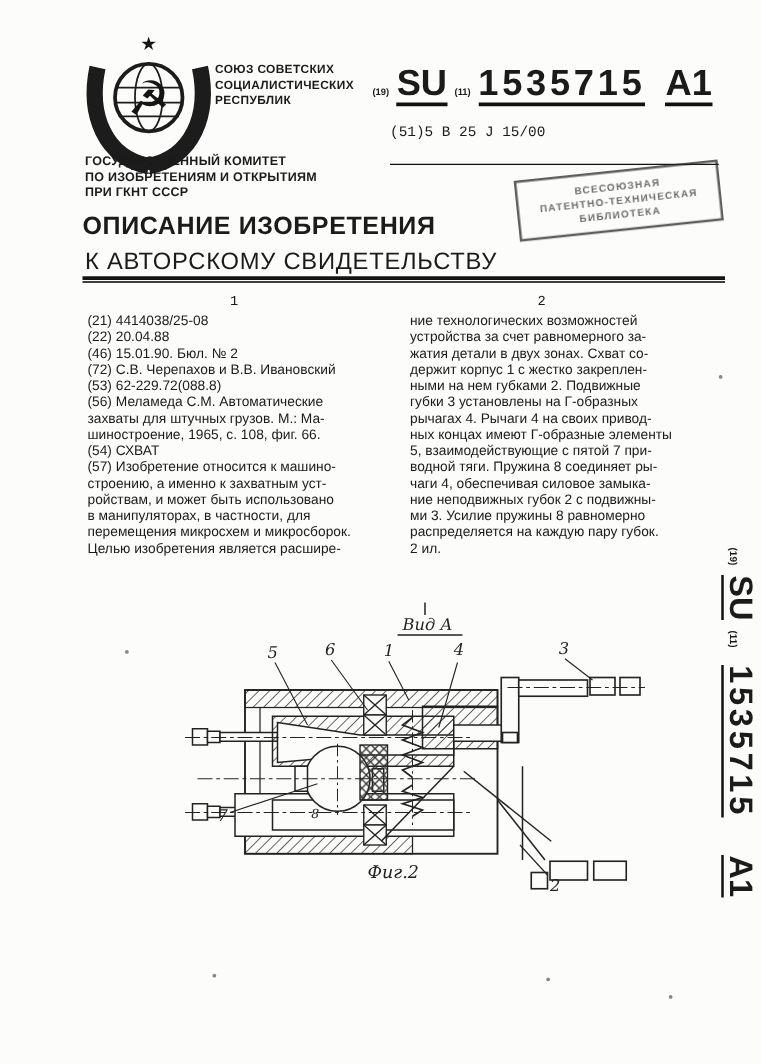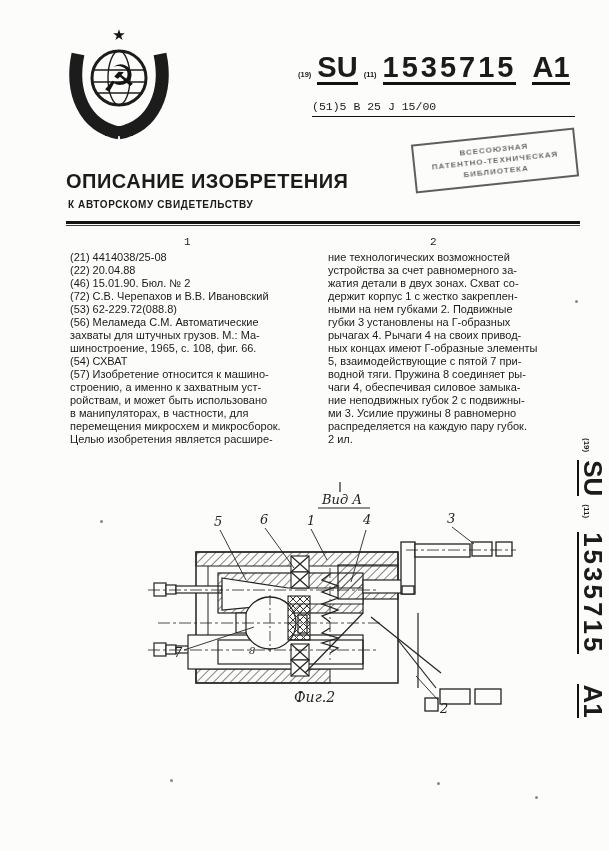--- a/index.html
+++ b/index.html
@@ -5,28 +5,28 @@
   html,body{margin:0;padding:0;background:#e8e8e6;}
   #page{position:relative;width:609px;height:851px;background:#fcfcfa;overflow:hidden;
         font-family:"Liberation Sans",sans-serif;color:#1b1b1b;}
   .abs{position:absolute;}
   .ml{white-space:pre-line;}
 
   
   .union{left:172px;top:50px;font-size:9.5px;font-weight:700;line-height:12.5px;letter-spacing:.3px;}
   .committee{left:68px;top:124px;font-size:10px;font-weight:700;line-height:12.5px;letter-spacing:.2px;}
   .doc-title{left:66px;top:170px;font-size:20px;font-weight:700;letter-spacing:.5px;}
-  .doc-subtitle{left:68px;top:199px;font-size:10px;font-weight:700;letter-spacing:.6px;}
+  .doc-subtitle{left:68px;top:199px;font-size:19px;font-weight:400;letter-spacing:.6px;}
 
   .codes{left:298px;top:52px;width:290px;display:flex;align-items:baseline;gap:6px;}
   .code-small{font-size:7.5px;font-weight:700;}
   .code-big{font-size:29px;font-weight:700;border-bottom:3px solid #111;line-height:30px;}
   .doc-number{letter-spacing:3px;}
   .kind{margin-left:10px;}
-  .ipc{left:312px;top:100px;width:263px;border-bottom:1.5px solid #111;padding-bottom:3px;
+  .ipc{left:312px;top:100px;width:263px;border-bottom:1.5px solid #111;padding-bottom:18px;
        font-family:"Liberation Mono",monospace;font-size:11.5px;}
 
   .stamp{left:413px;top:136px;width:152px;padding:6px 4px;border:2px solid #2a2a2a;
          transform:rotate(-6deg);text-align:center;font-size:8px;font-weight:700;
          letter-spacing:1px;line-height:11px;color:#3a3a3a;opacity:.75;filter:blur(.4px);}
 
   .thick-rule{left:66px;top:221px;width:514px;height:6px;
       background:linear-gradient(to bottom,#141414 0,#141414 3px,#fcfcfa 3px,#fcfcfa 4px,#3f3f3f 4px,#3f3f3f 5px,transparent 5px);}
 
   
@@ -62,31 +62,37 @@
       <ellipse cx="55" cy="52" rx="11" ry="27" fill="none" stroke="#1c1c1c" stroke-width="1.4"></ellipse>
       <line x1="29" y1="44" x2="81" y2="44" stroke="#1c1c1c" stroke-width="1.4"></line>
       <line x1="28" y1="56" x2="82" y2="56" stroke="#1c1c1c" stroke-width="1.4"></line>
       <line x1="31" y1="67" x2="79" y2="67" stroke="#1c1c1c" stroke-width="1.4"></line>
       <text x="55" y="66" font-size="38" text-anchor="middle" fill="#141414">☭</text>
       <text x="55" y="14" font-size="15" text-anchor="middle" fill="#141414">★</text>
       <rect x="41" y="100" width="28" height="10" fill="#1c1c1c"></rect>
     </svg>
   </div>
 
+  <div class="abs union ml">СОЮЗ СОВЕТСКИХ
+СОЦИАЛИСТИЧЕСКИХ
+РЕСПУБЛИК</div>
 
   <div class="abs codes">
     <span class="code-small">(19)</span>
     <span class="code-big">SU</span>
     <span class="code-small">(11)</span>
     <span class="code-big doc-number">1535715</span>
     <span class="code-big kind">A1</span>
   </div>
 
   <div class="abs ipc">(51)5 В 25 J 15/00</div>
 
+  <div class="abs committee ml">ГОСУДАРСТВЕННЫЙ КОМИТЕТ
+ПО ИЗОБРЕТЕНИЯМ И ОТКРЫТИЯМ
+ПРИ ГКНТ СССР</div>
 
   <div class="abs stamp ml">ВСЕСОЮЗНАЯ
 ПАТЕНТНО-ТЕХНИЧЕСКАЯ
 БИБЛИОТЕКА</div>
 
   <div class="abs doc-title">ОПИСАНИЕ ИЗОБРЕТЕНИЯ</div>
   <div class="abs doc-subtitle">К АВТОРСКОМУ СВИДЕТЕЛЬСТВУ</div>
 
   <div class="abs thick-rule"></div>
 

